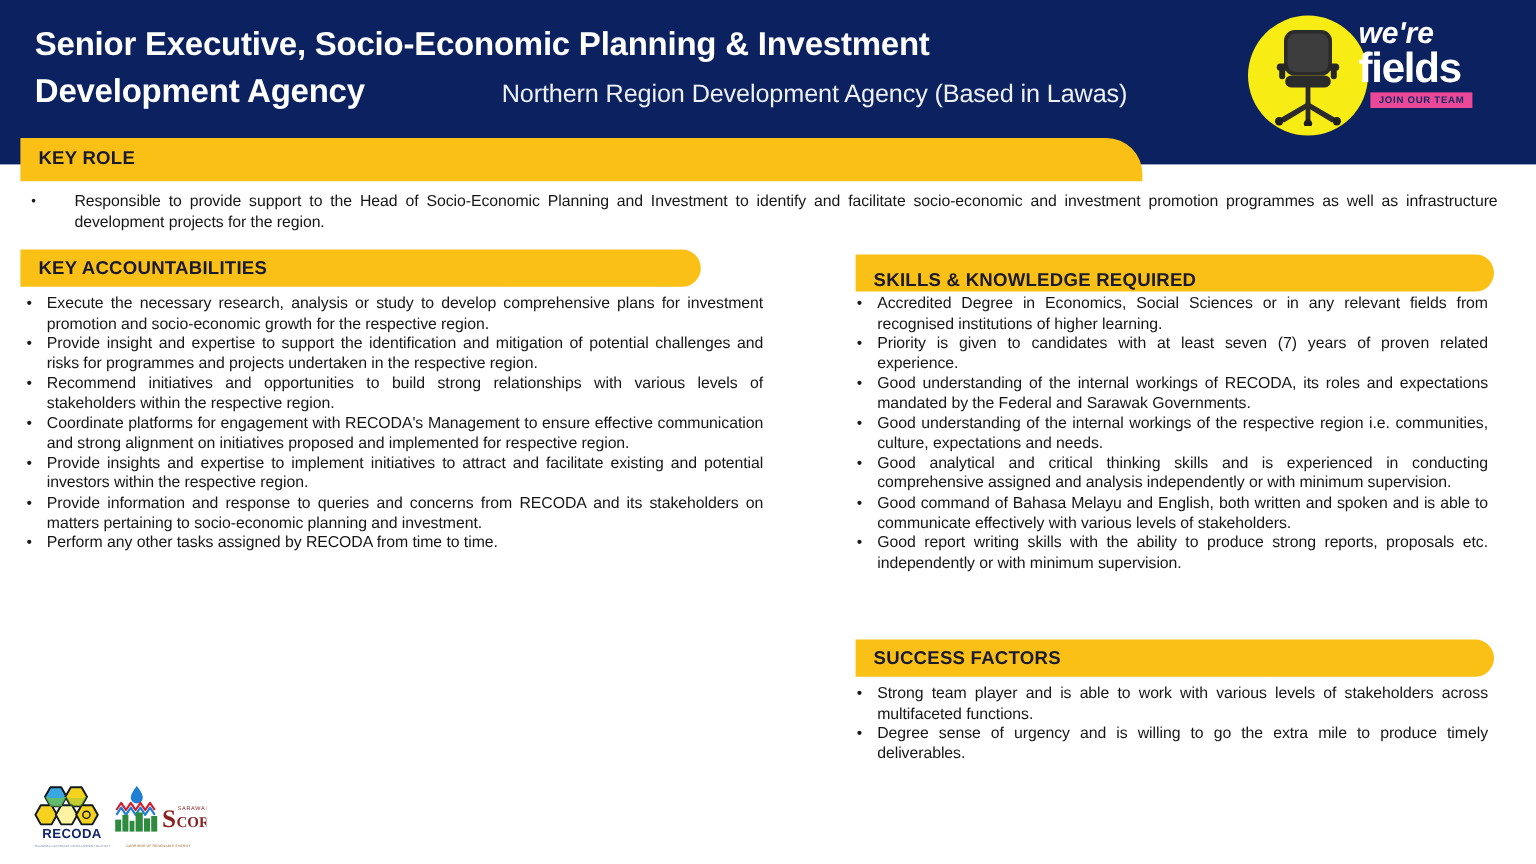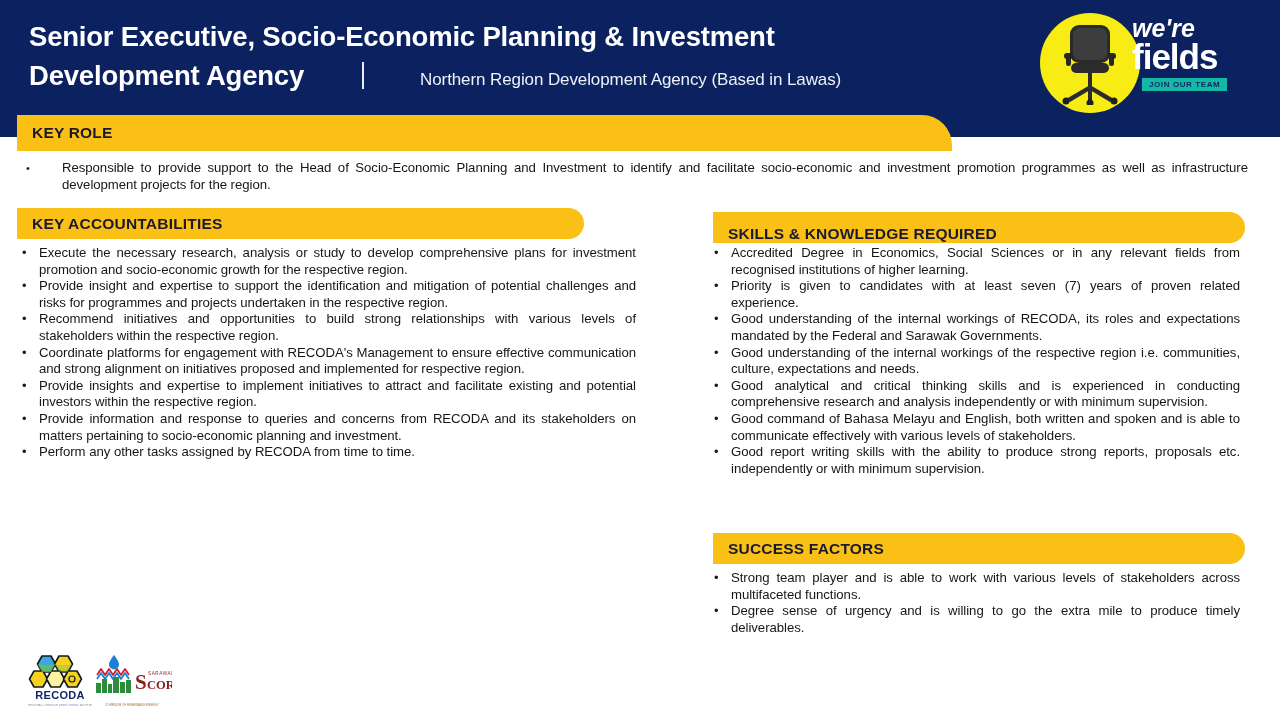--- a/index.html
+++ b/index.html
@@ -55,21 +55,21 @@
     width: 2px;
     height: 27px;
     background: #e9ecf3;
     margin: 0 11px 0 13px;
     position: relative;
     top: 4px;
   }
 
   .job-subtitle {
     color: #eef1f7;
-    font-size: 17px;
+    font-size: 21px;
     font-weight: normal;
     letter-spacing: -0.1px;
     white-space: nowrap;
   }
 
   
   .hiring-logo {
     position: absolute;
     left: 1040px;
     top: 13px;
@@ -102,21 +102,21 @@
   .hiring-word {
     color: #ffffff;
     font-size: 35px;
     font-weight: bold;
     line-height: 33px;
     letter-spacing: -1px;
     margin-top: -1px;
   }
   .join-badge {
     display: inline-block;
-    background: #14b8a6;
+    background: #ec4899;
     color: #122a63;
     font-size: 8px;
     font-weight: bold;
     letter-spacing: 0.6px;
     padding: 2px 7px 2px 7px;
     margin-top: 4px;
     margin-left: 10px;
   }
 
   
@@ -364,21 +364,21 @@
       <div class="bullet-row">
         <span class="bullet-dot">•</span>
         <span class="bullet-text">Good understanding of the internal workings of RECODA, its roles and expectations mandated by the Federal and Sarawak Governments.</span>
       </div>
       <div class="bullet-row">
         <span class="bullet-dot">•</span>
         <span class="bullet-text">Good understanding of the internal workings of the respective region i.e. communities, culture, expectations and needs.</span>
       </div>
       <div class="bullet-row">
         <span class="bullet-dot">•</span>
-        <span class="bullet-text">Good analytical and critical thinking skills and is experienced in conducting comprehensive research and analysis independently or with minimum supervision.</span>
+        <span class="bullet-text">Good analytical and critical thinking skills and is experienced in conducting comprehensive assigned and analysis independently or with minimum supervision.</span>
       </div>
       <div class="bullet-row">
         <span class="bullet-dot">•</span>
         <span class="bullet-text">Good command of Bahasa Melayu and English, both written and spoken and is able to communicate effectively with various levels of stakeholders.</span>
       </div>
       <div class="bullet-row">
         <span class="bullet-dot">•</span>
         <span class="bullet-text">Good report writing skills with the ability to produce strong reports, proposals etc. independently or with minimum supervision.</span>
       </div>
     </div>

